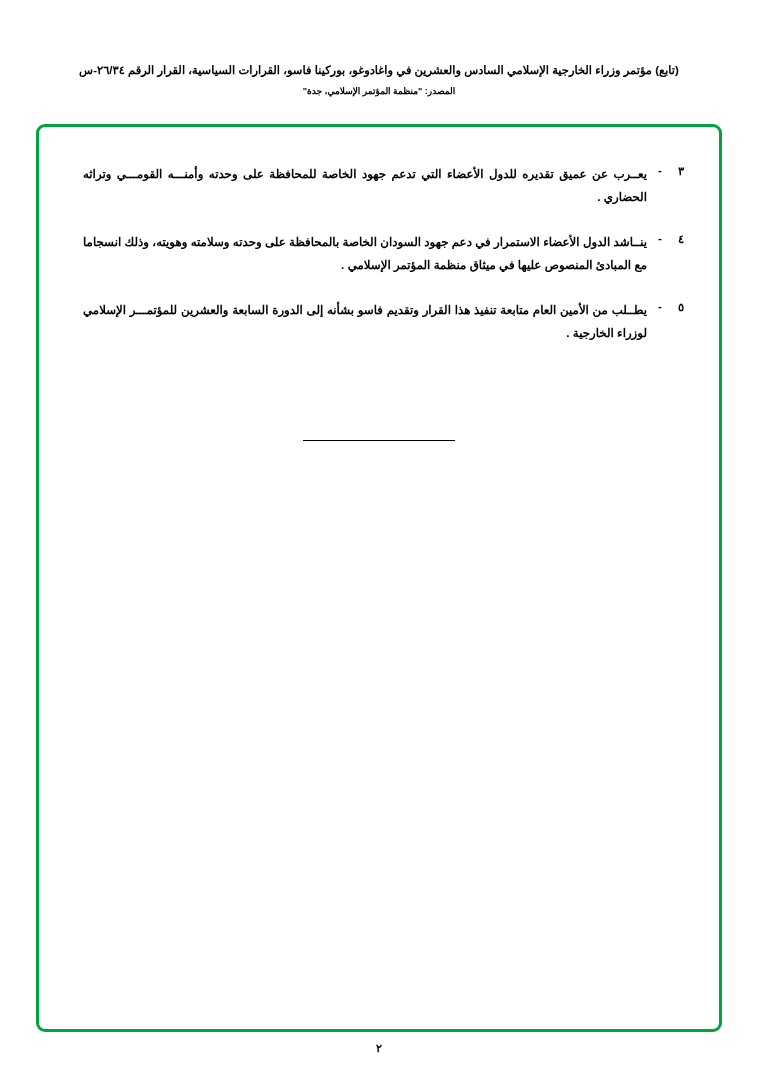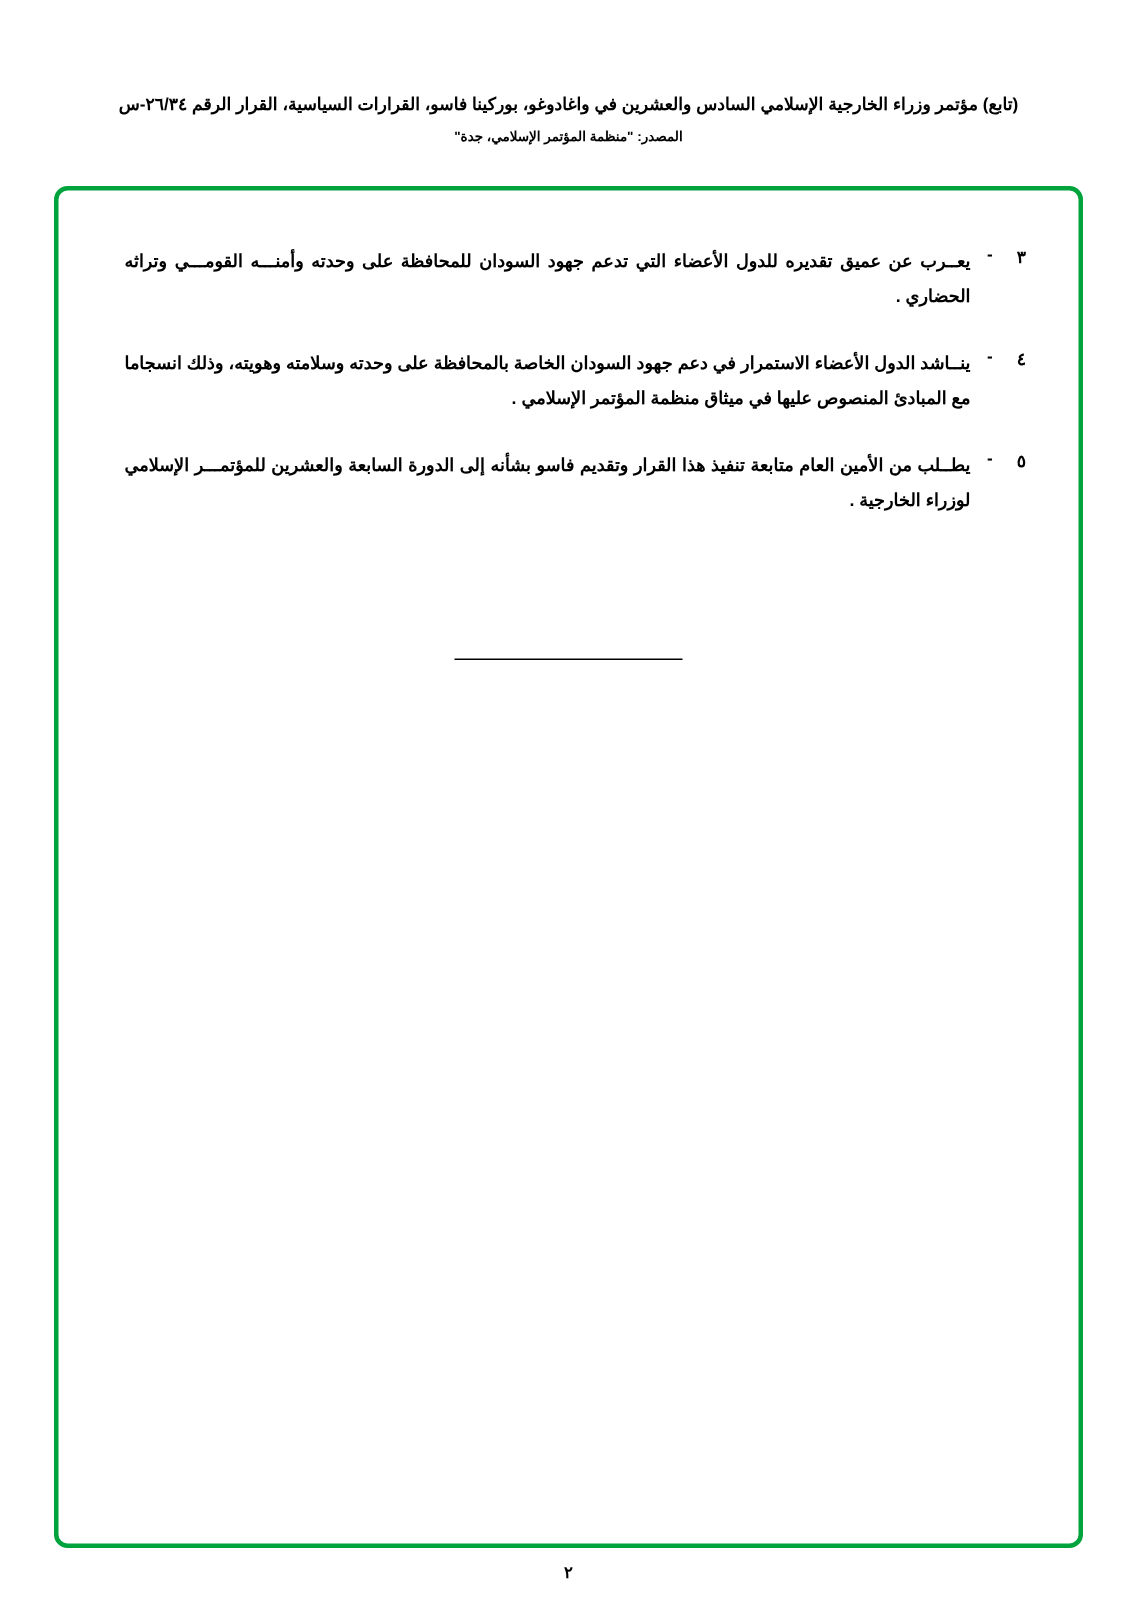--- a/index.html
+++ b/index.html
@@ -143,21 +143,21 @@
     <div class="header-line2">المصدر:  "منظمة المؤتمر الإسلامي، جدة"</div>
   </div>
 
   <div class="frame">
 
     <div class="content">
 
       <div class="clause c3">
         <div class="clause-num">٣</div>
         <div class="clause-dash">-</div>
-        <div class="clause-text">يعــرب عن عميق تقديره للدول الأعضاء التي تدعم جهود السودان للمحافظة على وحدته وأمنـــه القومـــي وتراثه الحضاري .</div>
+        <div class="clause-text">يعــرب عن عميق تقديره للدول الأعضاء التي تدعم جهود الخاصة للمحافظة على وحدته وأمنـــه القومـــي وتراثه الحضاري .</div>
       </div>
 
       <div class="clause c4">
         <div class="clause-num">٤</div>
         <div class="clause-dash">-</div>
         <div class="clause-text">ينــاشد الدول الأعضاء الاستمرار في دعم جهود السودان الخاصة بالمحافظة على وحدته وسلامته وهويته، وذلك انسجاما مع المبادئ المنصوص عليها في ميثاق منظمة المؤتمر الإسلامي .</div>
       </div>
 
       <div class="clause c5">
         <div class="clause-num">٥</div>

